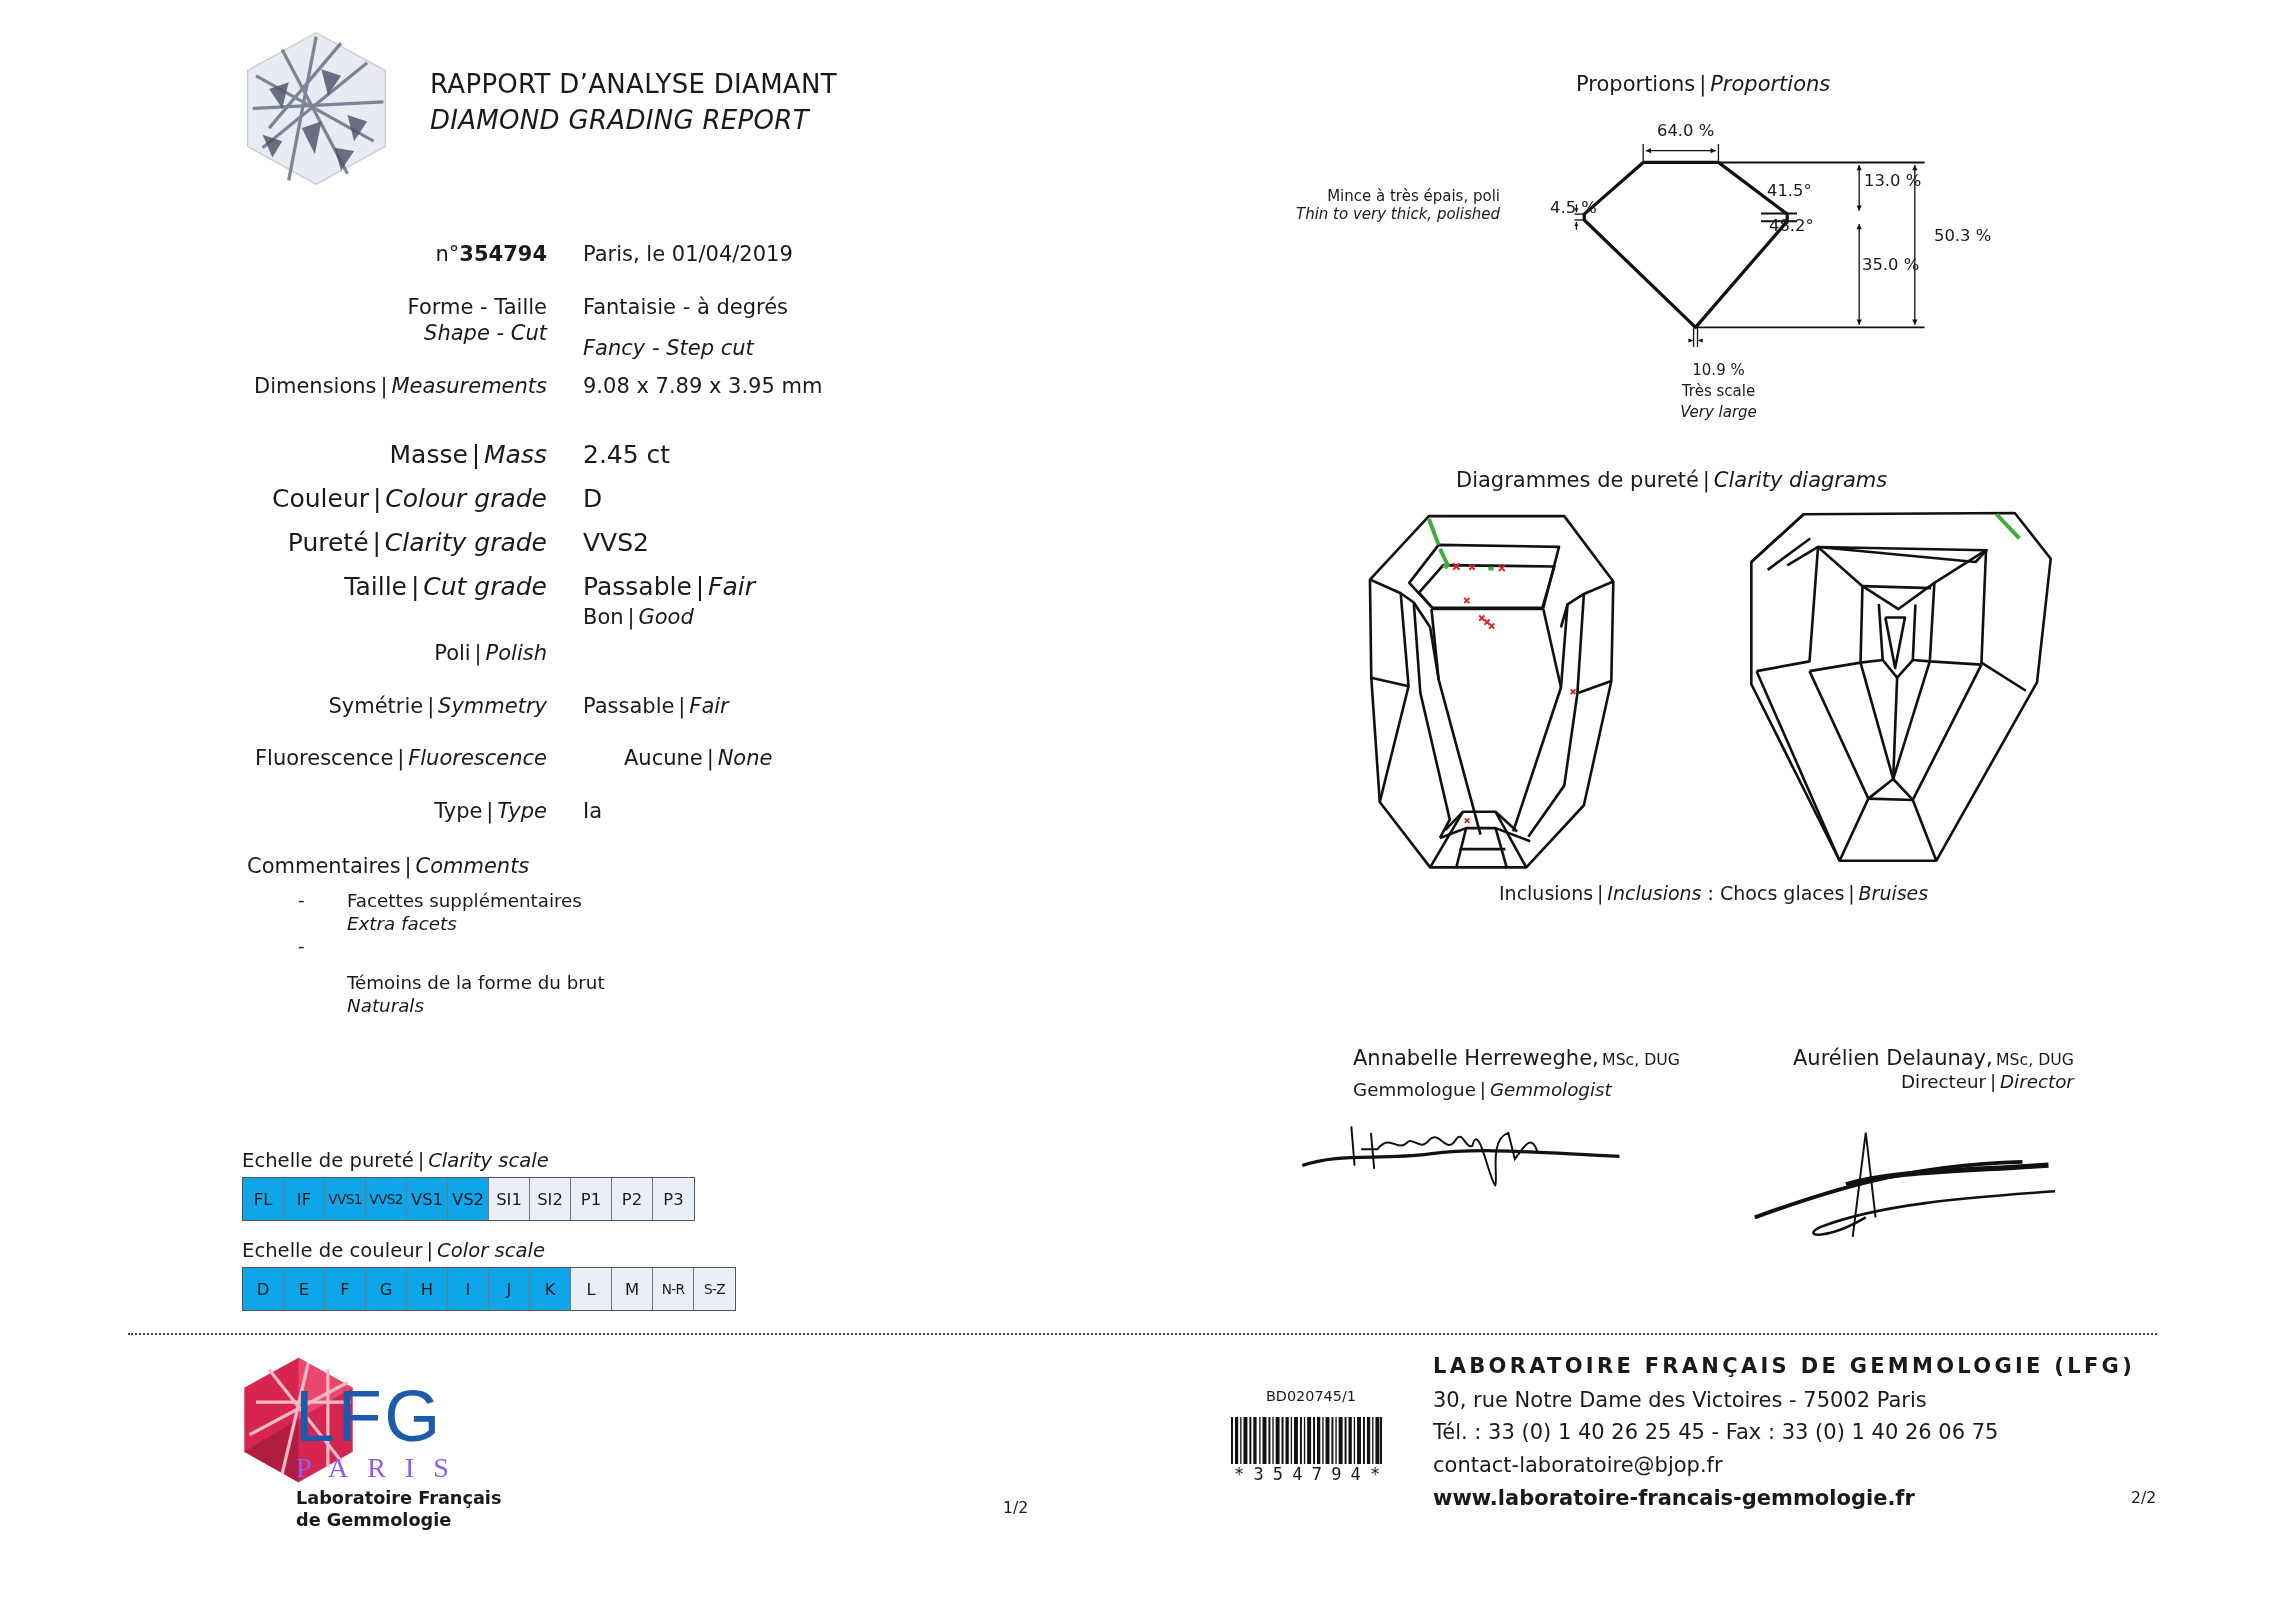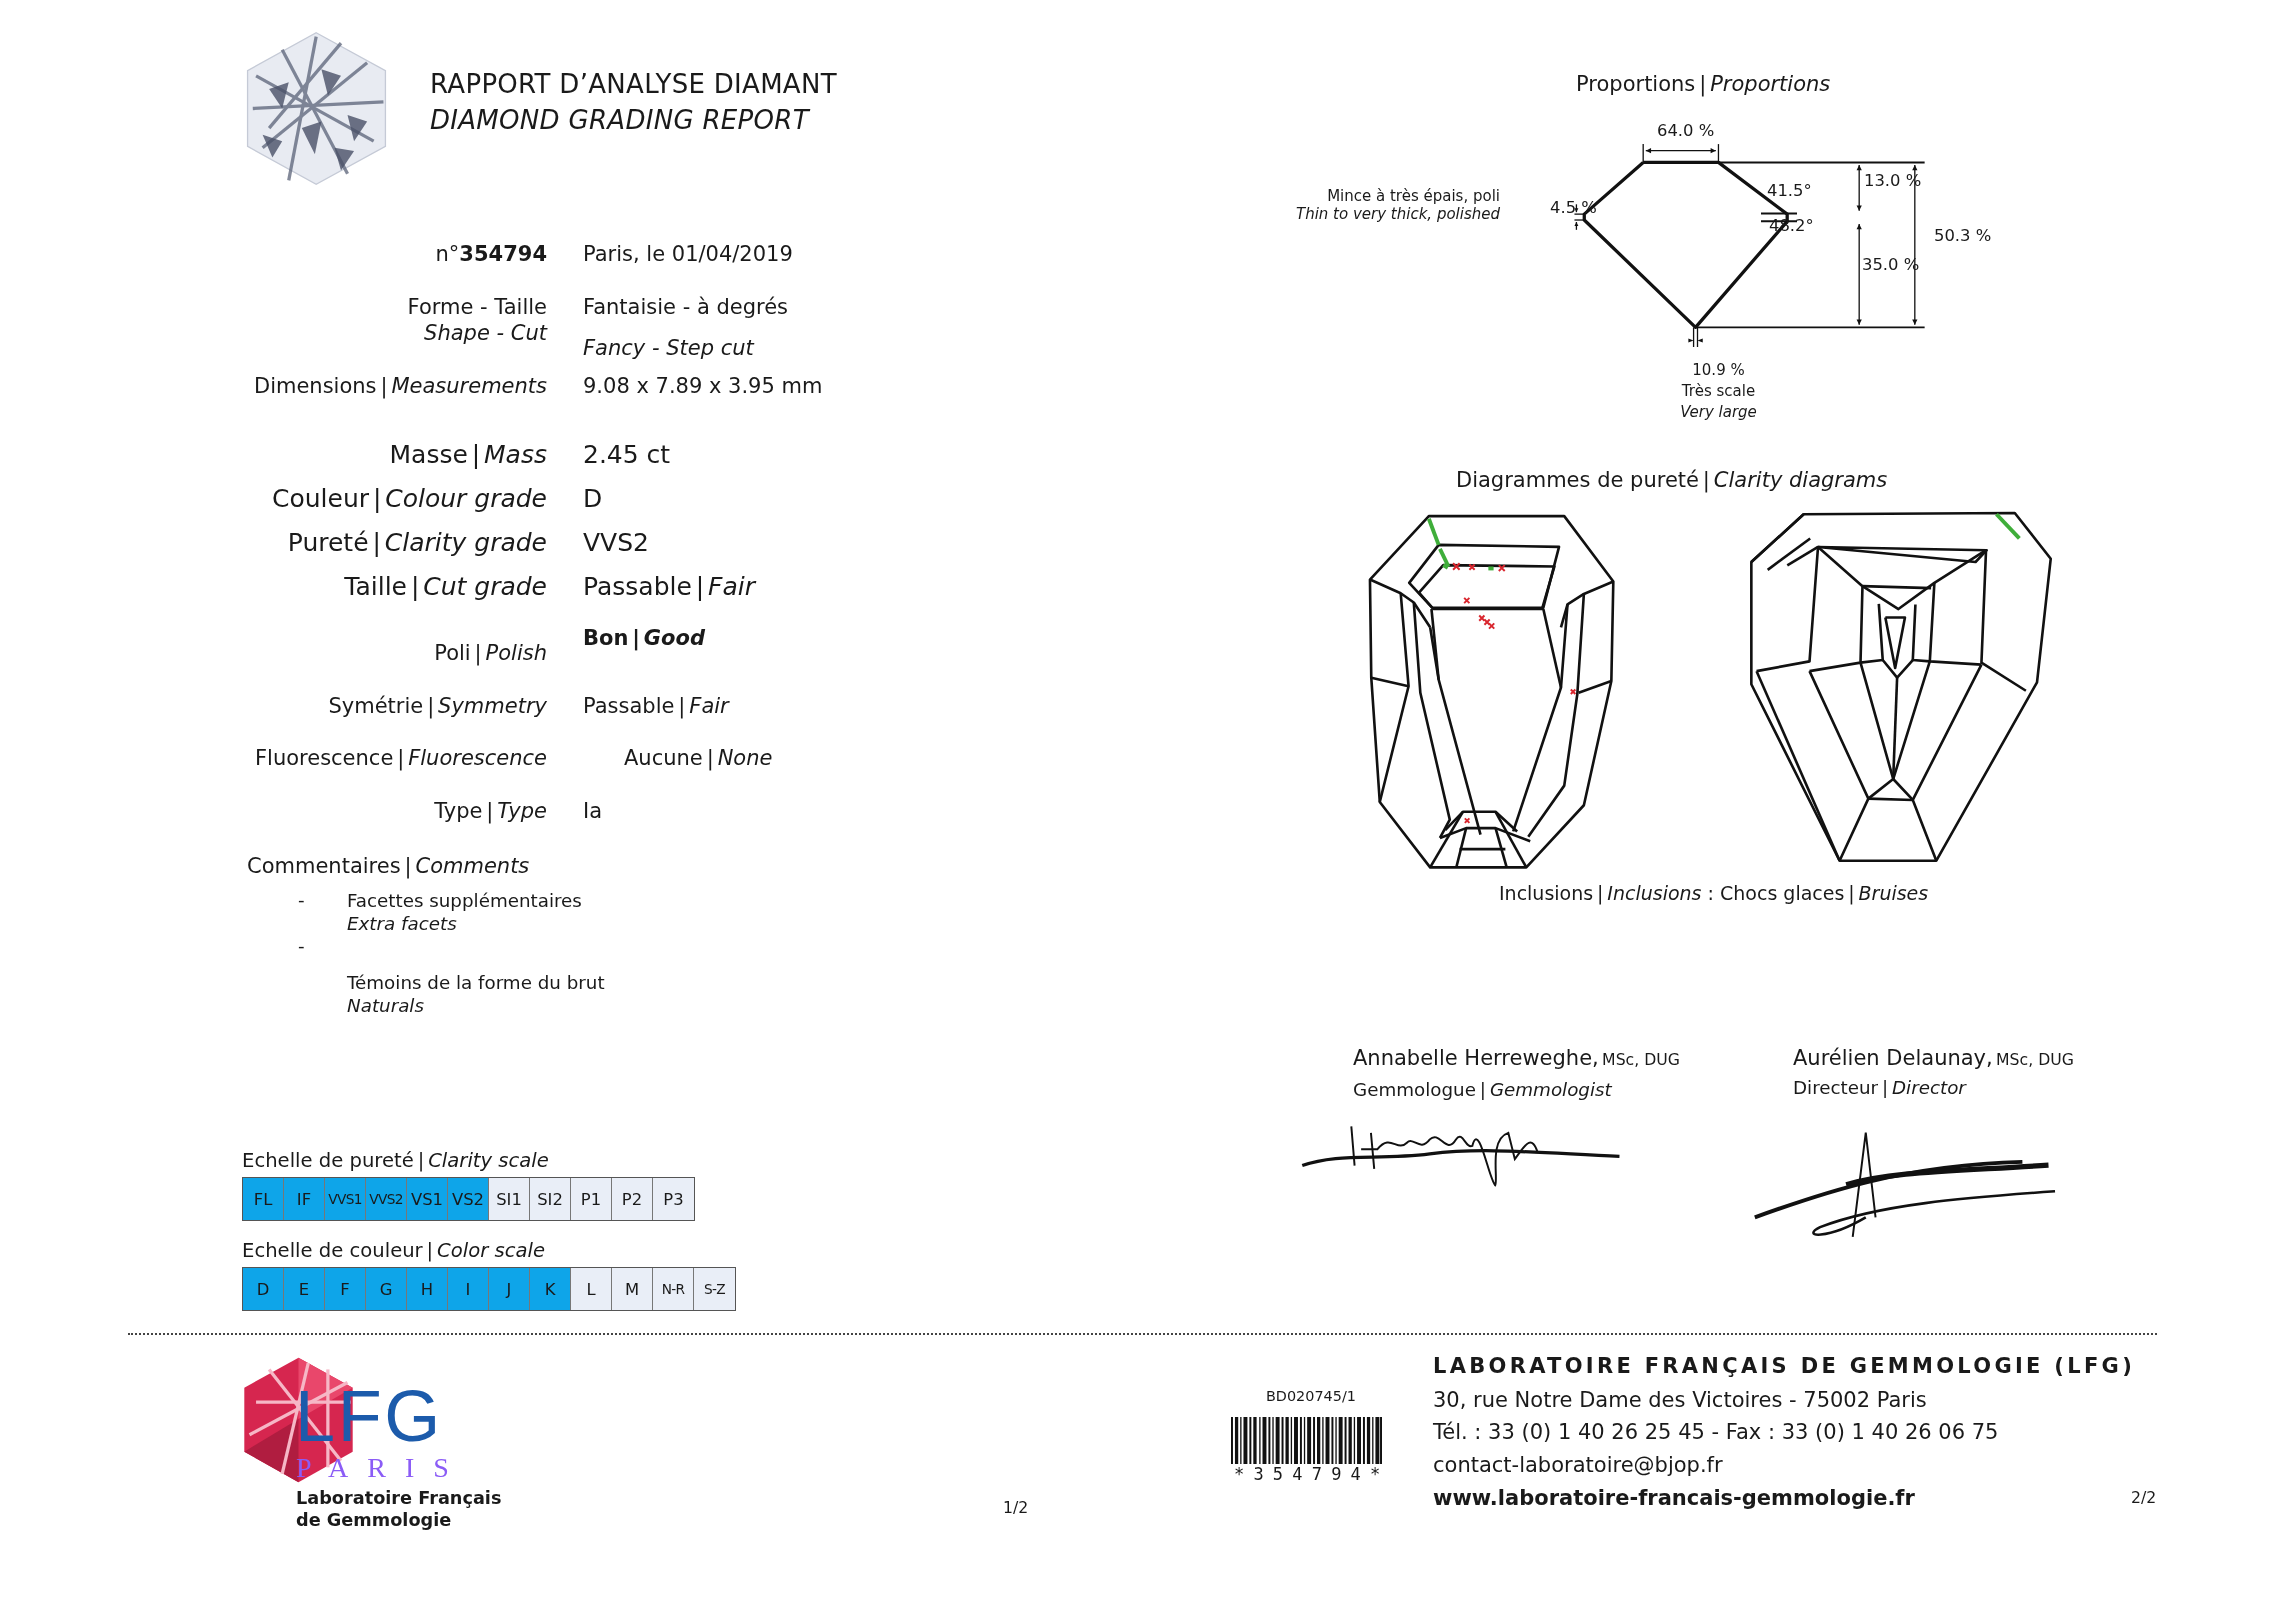--- a/index.html
+++ b/index.html
@@ -111,21 +111,21 @@
 <div class="lbl big" style="top:484px;"><span>Couleur</span><span class="sep">|</span><i>Colour grade</i></div>
 <div class="val big" style="top:484px;">D</div>
 
 <div class="lbl big" style="top:528px;"><span>Pureté</span><span class="sep">|</span><i>Clarity grade</i></div>
 <div class="val big" style="top:528px;">VVS2</div>
 
 <div class="lbl big" style="top:572px;"><span>Taille</span><span class="sep">|</span><i>Cut grade</i></div>
 <div class="val big" style="top:572px;"><span>Passable</span><span class="sep">|</span><i>Fair</i></div>
 
 <div class="lbl" style="top:641px;"><span>Poli</span><span class="sep">|</span><i>Polish</i></div>
-<div class="val" style="top:626px;font-weight:bold;"><span>Bon</span><span class="sep">|</span><i>Good</i></div>
+<div class="val" style="top:605px;"><span>Bon</span><span class="sep">|</span><i>Good</i></div>
 
 <div class="lbl" style="top:694px;"><span>Symétrie</span><span class="sep">|</span><i>Symmetry</i></div>
 <div class="val" style="top:694px;"><span>Passable</span><span class="sep">|</span><i>Fair</i></div>
 
 <div class="lbl" style="top:746px;"><span>Fluorescence</span><span class="sep">|</span><i>Fluorescence</i></div>
 <div class="val" style="top:746px;margin-left:41px;"><span>Aucune</span><span class="sep">|</span><i>None</i></div>
 
 <div class="lbl" style="top:799px;"><span>Type</span><span class="sep">|</span><i>Type</i></div>
 <div class="val" style="top:799px;">Ia</div>
 
@@ -312,21 +312,21 @@
   <span>Inclusions</span><span class="sep">|</span><i>Inclusions</i>
   <span> : </span><span>Chocs glaces</span><span class="sep">|</span><i>Bruises</i>
 </div>
 
 <div class="abs" style="left:1353px; top:1046px;">
   <div><span class="sig-name">Annabelle Herreweghe,</span> <span class="sig-cred">MSc, DUG</span></div>
   <div class="sig-role" style="margin-top:9.2px;"><span>Gemmologue</span><span class="sep">|</span><i>Gemmologist</i></div>
 </div>
 <div class="abs" style="left:1793px; top:1046px;">
   <div><span class="sig-name">Aurélien Delaunay,</span> <span class="sig-cred">MSc, DUG</span></div>
-  <div class="sig-role" style="margin-top:7px;"><span>Directeur</span><span class="sep">|</span><i>Director</i></div>
+  <div class="sig-role" style="margin-top:1px;text-align:right;"><span>Directeur</span><span class="sep">|</span><i>Director</i></div>
 </div>
 
 <svg class="abs" style="left:1299px; top:1113px;" width="327" height="79" viewBox="0 0 500 120">
   <path d="M5,80 C60,60 120,72 200,62 S360,60 490,66" stroke="#111" stroke-width="5" fill="none"></path>
   <path d="M80,20 L85,80 M110,30 L115,85 M95,55 L120,55 C140,30 150,60 165,45 C175,35 185,60 200,40 C215,25 225,65 240,40 C250,25 255,55 265,50 C275,10 290,100 300,110 C305,100 290,40 320,30 L330,70 C345,50 355,30 365,60" stroke="#111" stroke-width="3" fill="none"></path>
 </svg>
 <svg class="abs" style="left:1748px; top:1126px;" width="353" height="124" viewBox="0 0 540 190">
   <path d="M10,140 C120,100 240,60 420,55" stroke="#111" stroke-width="6" fill="none"></path>
   <path d="M150,90 C220,70 300,70 460,60" stroke="#111" stroke-width="8" fill="none"></path>
   <path d="M160,170 L180,10 L195,140" stroke="#111" stroke-width="3" fill="none"></path>

